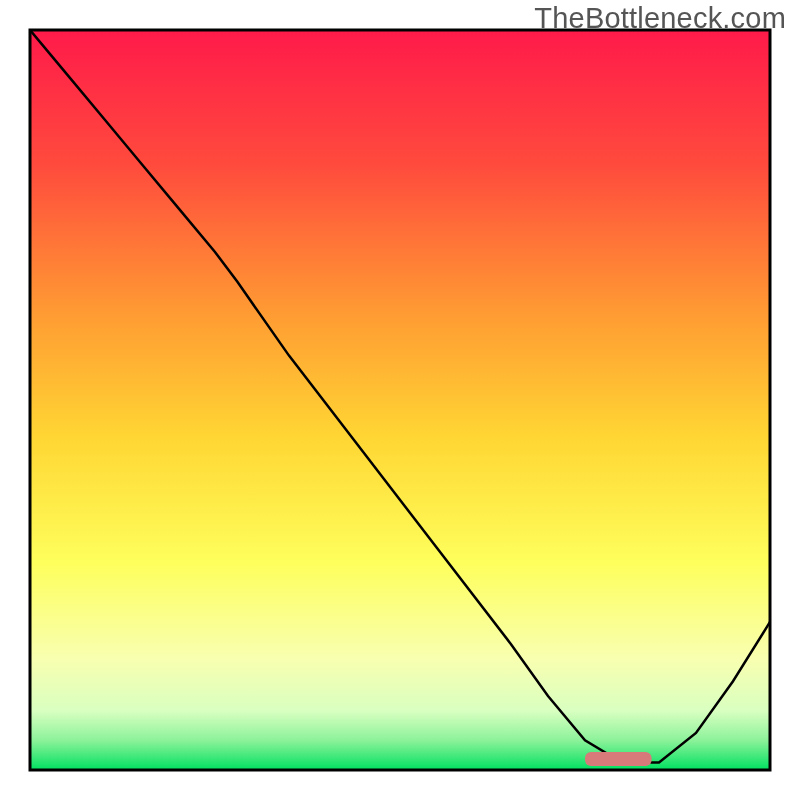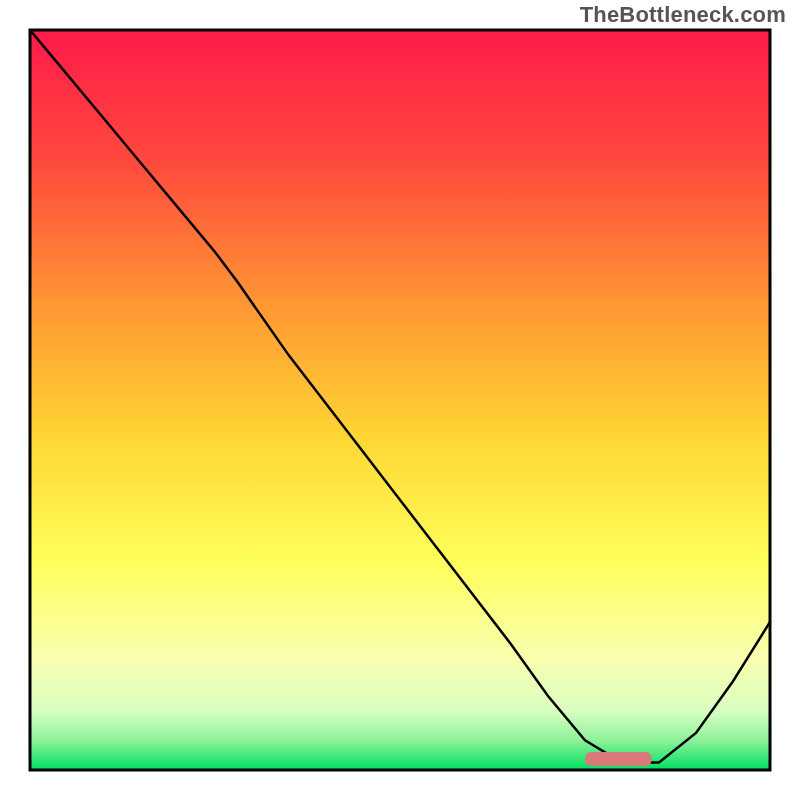--- a/index.html
+++ b/index.html
@@ -13,22 +13,22 @@
   }
   .container {
     position: relative;
     width: 800px;
     height: 800px;
   }
   .watermark {
     position: absolute;
     top: 2px;
     right: 14px;
-    font-size: 22px;
-    font-weight: bold;
+    font-size: 29px;
+    font-weight: normal;
     color: #555;
     z-index: 20;
     letter-spacing: 0.2px;
   }
   svg {
     display: block;
   }
 </style>
 </head>
 <body>

